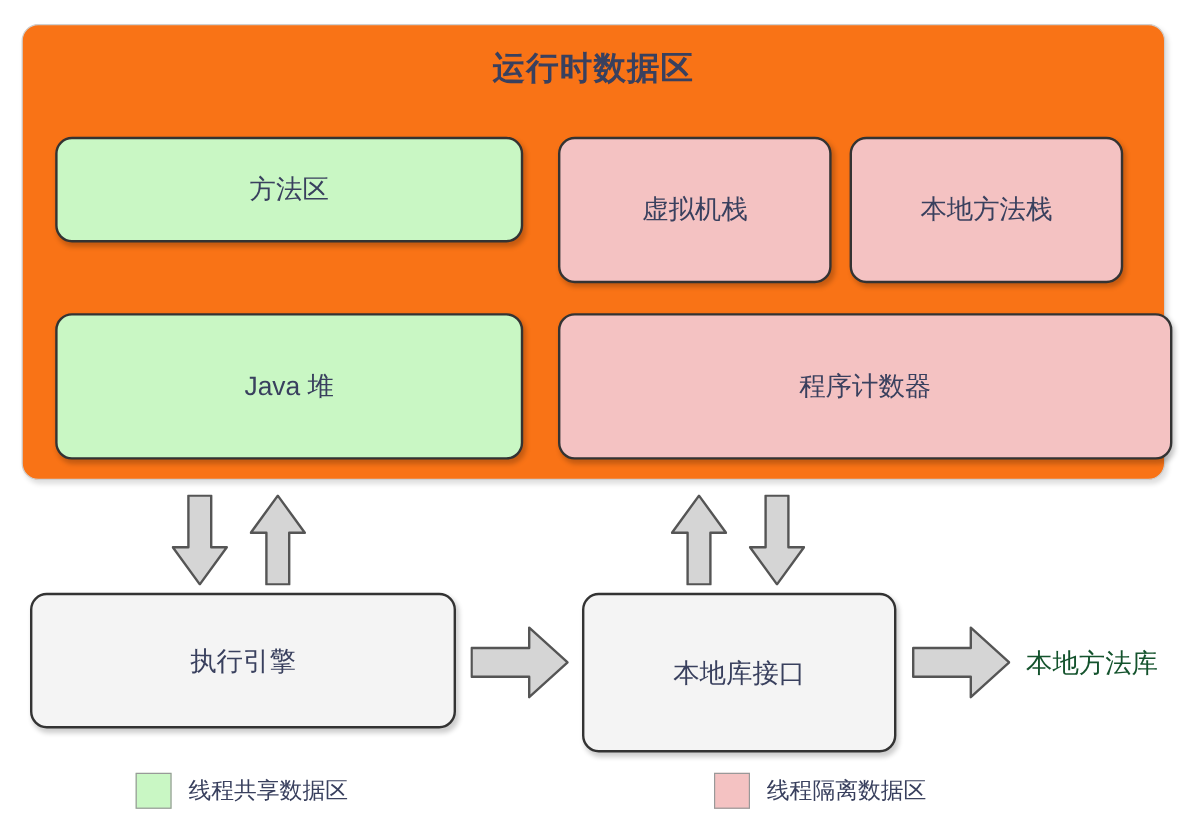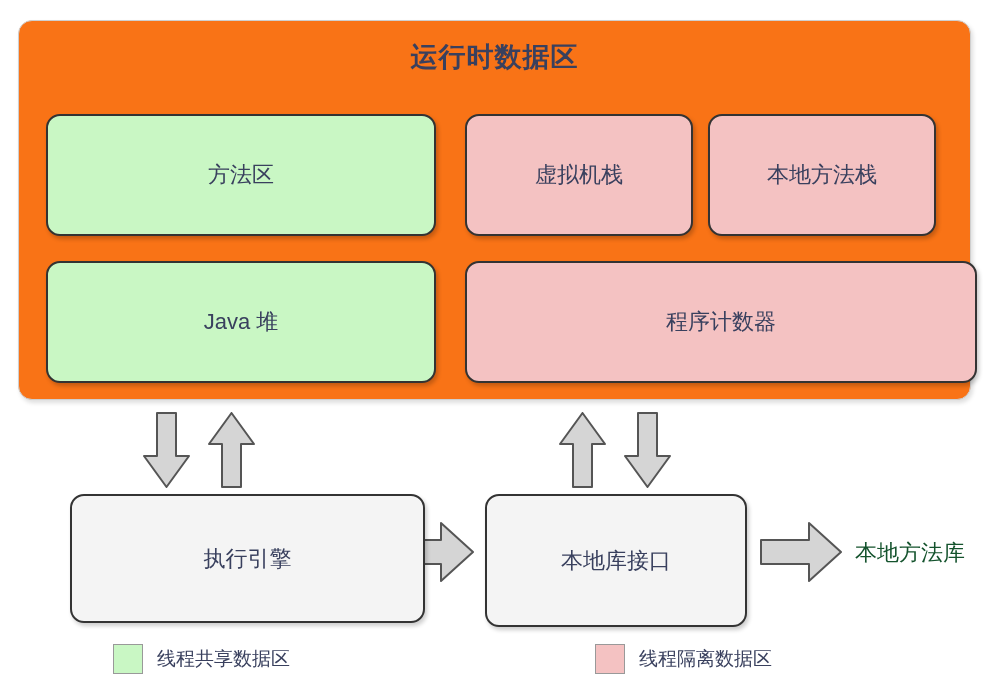--- a/index.html
+++ b/index.html
@@ -50,21 +50,21 @@
     display: flex;
     align-items: center;
     justify-content: center;
     font-size: 22px;
     color: #39405e;
     box-shadow: 2px 3px 4px rgba(0,0,0,0.22);
   }
   .mem-box.shared { background: #c9f7c4; }
   .mem-box.isolated { background: #f4c2c2; }
 
-  #box-method-area   { left: 27px;  top: 93px;  width: 390px; height: 122px; }
+  #box-method-area   { left: 27px;  top: 93px;  width: 390px; height: 88px; }
   #box-vm-stack      { left: 446px; top: 93px;  width: 228px; height: 122px; }
   #box-native-stack  { left: 689px; top: 93px;  width: 228px; height: 122px; }
   #box-java-heap     { left: 27px;  top: 240px; width: 390px; height: 122px; }
   #box-pc-register   { left: 446px; top: 240px; width: 512px; height: 122px; }
 
   
   .v-arrow {
     position: absolute;
     width: 47px;
     height: 76px;
@@ -94,21 +94,21 @@
     border: 2px solid #333333;
     border-radius: 14px;
     box-sizing: border-box;
     display: flex;
     align-items: center;
     justify-content: center;
     font-size: 22px;
     color: #39405e;
     box-shadow: 2px 3px 4px rgba(0,0,0,0.2);
   }
-  #box-execution-engine { left: 25px;  top: 494px; width: 355px; height: 129px; margin-left: 45px; }
+  #box-execution-engine { left: 25px;  top: 494px; width: 355px; height: 113px; }
   #box-native-interface { left: 485px; top: 494px; width: 262px; height: 133px; }
 
   #label-native-library {
     position: absolute;
     left: 855px;
     top: 538px;
     font-size: 22px;
     color: #14532d;
     white-space: nowrap;
   }

